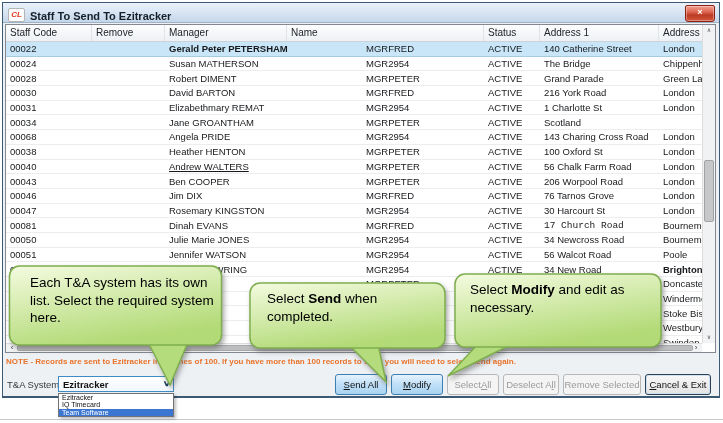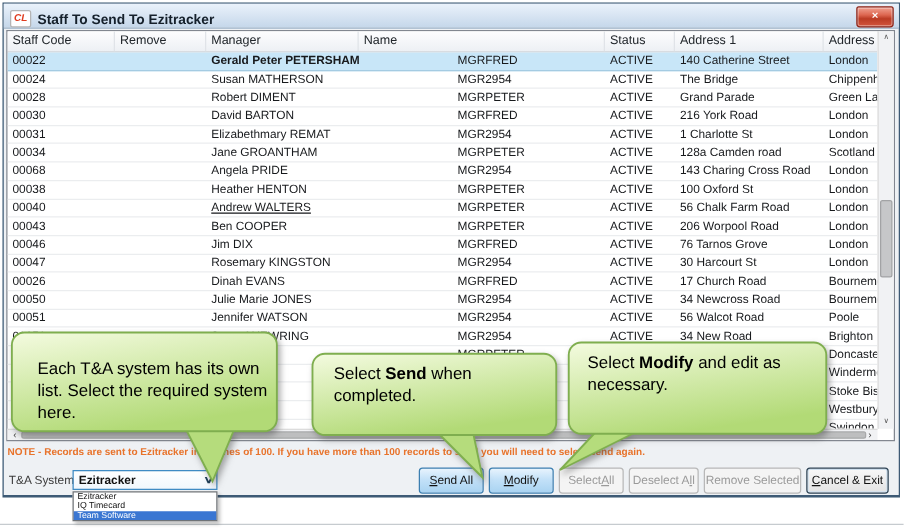--- a/index.html
+++ b/index.html
@@ -159,21 +159,20 @@
             <div class="cell c-status" style="width: 56px;">ACTIVE</div>
             <div class="cell c-addr1" style="width: 119px;">1 Charlotte St</div>
             <div class="cell c-addr2" style="width: 45px;">London</div>
           </div>
           <div class="row">
             <div class="cell c-code" style="width: 86px;">00034</div>
             <div class="cell c-remove" style="width: 73px;"></div>
             <div class="cell c-name" style="width: 197px;">Jane GROANTHAM</div>
             <div class="cell c-manager" style="width: 122px;">MGRPETER</div>
             <div class="cell c-status" style="width: 56px;">ACTIVE</div>
-            <div class="cell c-addr1" style="width: 119px;">128a Camden road</div>
             <div class="cell c-addr2" style="width: 45px;">Scotland</div>
           </div>
           <div class="row">
             <div class="cell c-code" style="width: 86px;">00068</div>
             <div class="cell c-remove" style="width: 73px;"></div>
             <div class="cell c-name" style="width: 197px;">Angela PRIDE</div>
             <div class="cell c-manager" style="width: 122px;">MGR2954</div>
             <div class="cell c-status" style="width: 56px;">ACTIVE</div>
             <div class="cell c-addr1" style="width: 119px;">143 Charing Cross Road</div>
             <div class="cell c-addr2" style="width: 45px;">London</div>
@@ -217,26 +216,26 @@
           <div class="row">
             <div class="cell c-code" style="width: 86px;">00047</div>
             <div class="cell c-remove" style="width: 73px;"></div>
             <div class="cell c-name" style="width: 197px;">Rosemary KINGSTON</div>
             <div class="cell c-manager" style="width: 122px;">MGR2954</div>
             <div class="cell c-status" style="width: 56px;">ACTIVE</div>
             <div class="cell c-addr1" style="width: 119px;">30 Harcourt St</div>
             <div class="cell c-addr2" style="width: 45px;">London</div>
           </div>
           <div class="row">
-            <div class="cell c-code" style="width: 86px;">00026</div>
+            <div class="cell c-code" style="width: 86px;">00081</div>
             <div class="cell c-remove" style="width: 73px;"></div>
             <div class="cell c-name" style="width: 197px;">Dinah EVANS</div>
             <div class="cell c-manager" style="width: 122px;">MGRFRED</div>
             <div class="cell c-status" style="width: 56px;">ACTIVE</div>
-            <div class="cell c-addr1" style="width: 119px;">17 Church Road</div>
+            <div class="cell c-addr1" style="width: 119px; font-family: Liberation Mono, monospace;">17 Church Road</div>
             <div class="cell c-addr2" style="width: 45px;">Bournemouth</div>
           </div>
           <div class="row">
             <div class="cell c-code" style="width: 86px;">00050</div>
             <div class="cell c-remove" style="width: 73px;"></div>
             <div class="cell c-name" style="width: 197px;">Julie Marie JONES</div>
             <div class="cell c-manager" style="width: 122px;">MGR2954</div>
             <div class="cell c-status" style="width: 56px;">ACTIVE</div>
             <div class="cell c-addr1" style="width: 119px;">34 Newcross Road</div>
             <div class="cell c-addr2" style="width: 45px;">Bournemouth</div>
@@ -250,21 +249,21 @@
             <div class="cell c-addr1" style="width: 119px;">56 Walcot Road</div>
             <div class="cell c-addr2" style="width: 45px;">Poole</div>
           </div>
           <div class="row">
             <div class="cell c-code" style="width: 86px;">00053</div>
             <div class="cell c-remove" style="width: 73px;"></div>
             <div class="cell c-name" style="width: 197px;">Janet SHEWRING</div>
             <div class="cell c-manager" style="width: 122px;">MGR2954</div>
             <div class="cell c-status" style="width: 56px;">ACTIVE</div>
             <div class="cell c-addr1" style="width: 119px;">34 New Road</div>
-            <div class="cell c-addr2" style="width: 45px;">Brighton</div>
+            <div class="cell c-addr2" style="width: 45px; font-weight: bold;">Brighton</div>
           </div>
           <div class="row">
             <div class="cell c-code" style="width: 86px;">00</div>
             <div class="cell c-remove" style="width: 73px;"></div>
             <div class="cell c-name" style="width: 197px;"></div>
             <div class="cell c-manager" style="width: 122px;">MGRPETER</div>
             <div class="cell c-status" style="width: 56px;">ACTIVE</div>
             <div class="cell c-addr1" style="width: 119px;">33 Maxwell Silver Hammer</div>
             <div class="cell c-addr2" style="width: 45px;">Doncaster</div>
           </div>
@@ -368,21 +367,21 @@
 <svg class="callout-svg" style="left:8px;top:264px;" width="225" height="126" viewBox="0 0 225 126">
   <defs>
     <linearGradient id="g1" x1="0" y1="0" x2="0.4" y2="1">
       <stop offset="0" stop-color="#f4fbe0"></stop>
         <stop offset="1" stop-color="#b2da76"></stop>
     </linearGradient>
   </defs>
   <polygon points="140,78 162,121 180,78" fill="#b5dc7c" stroke="#7fae4f" stroke-width="1.5"></polygon>
   <rect x="1.5" y="2" width="212" height="79" rx="10" fill="url(#g1)" stroke="#7fae4f" stroke-width="1.5"></rect>
 </svg>
-<div class="callout-text" style="left:30px;top:286px;width:186px;">
+<div class="callout-text" style="left:30px;top:274px;width:186px;">
   <span>Each T&amp;A system has its own list. Select the required system here.</span><b></b><span></span>
 </div>
 
 <svg class="callout-svg" style="left:248px;top:281px;" width="210" height="106" viewBox="0 0 210 106">
   <defs>
     <linearGradient id="g2" x1="0" y1="0" x2="0.4" y2="1">
       <stop offset="0" stop-color="#f4fbe0"></stop>
         <stop offset="1" stop-color="#b2da76"></stop>
     </linearGradient>
   </defs>

